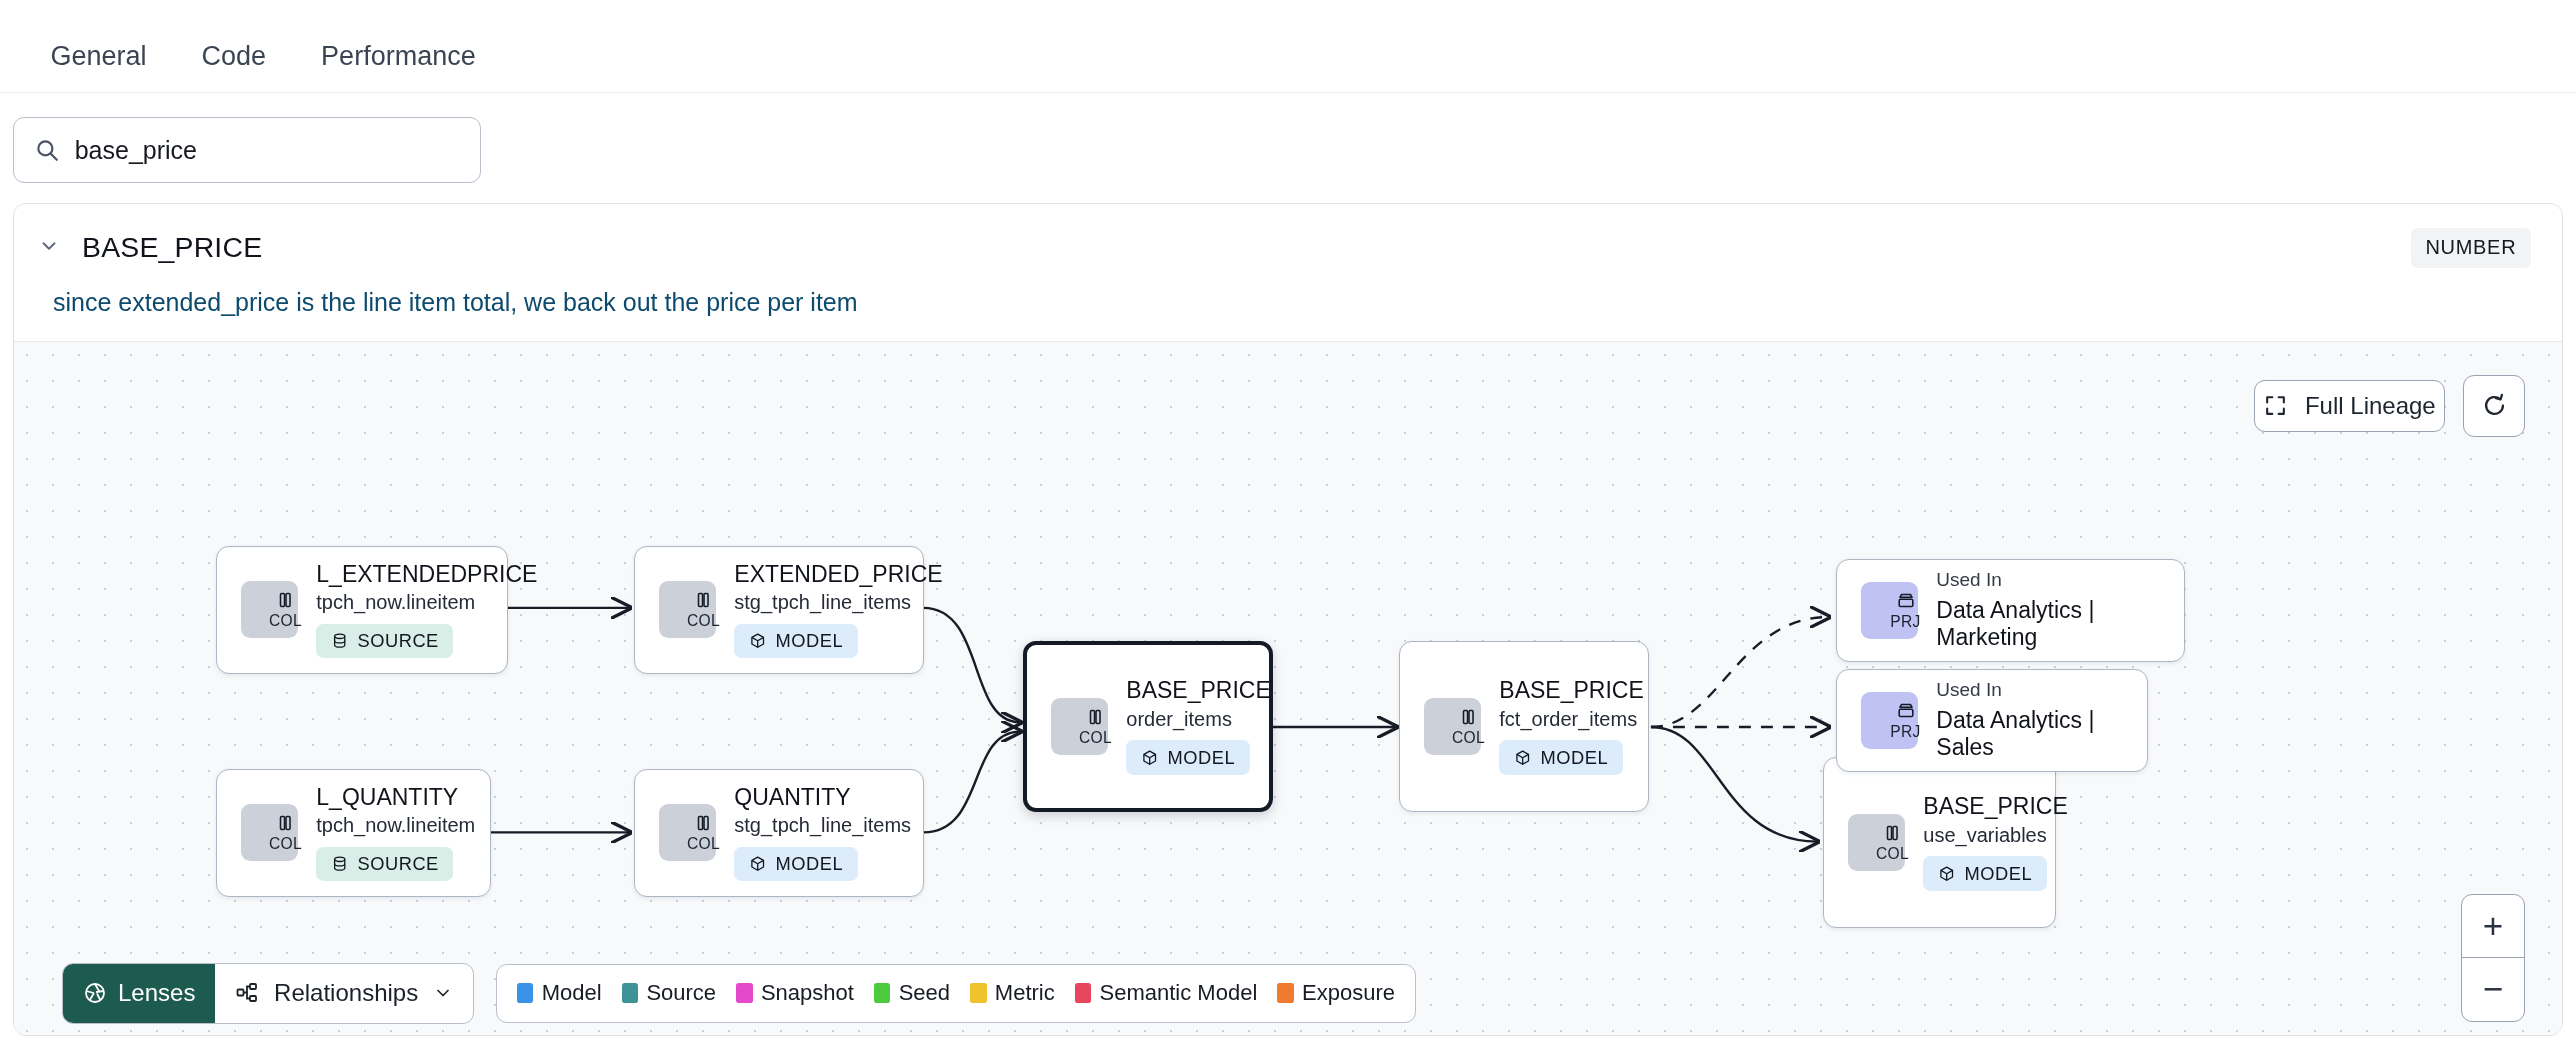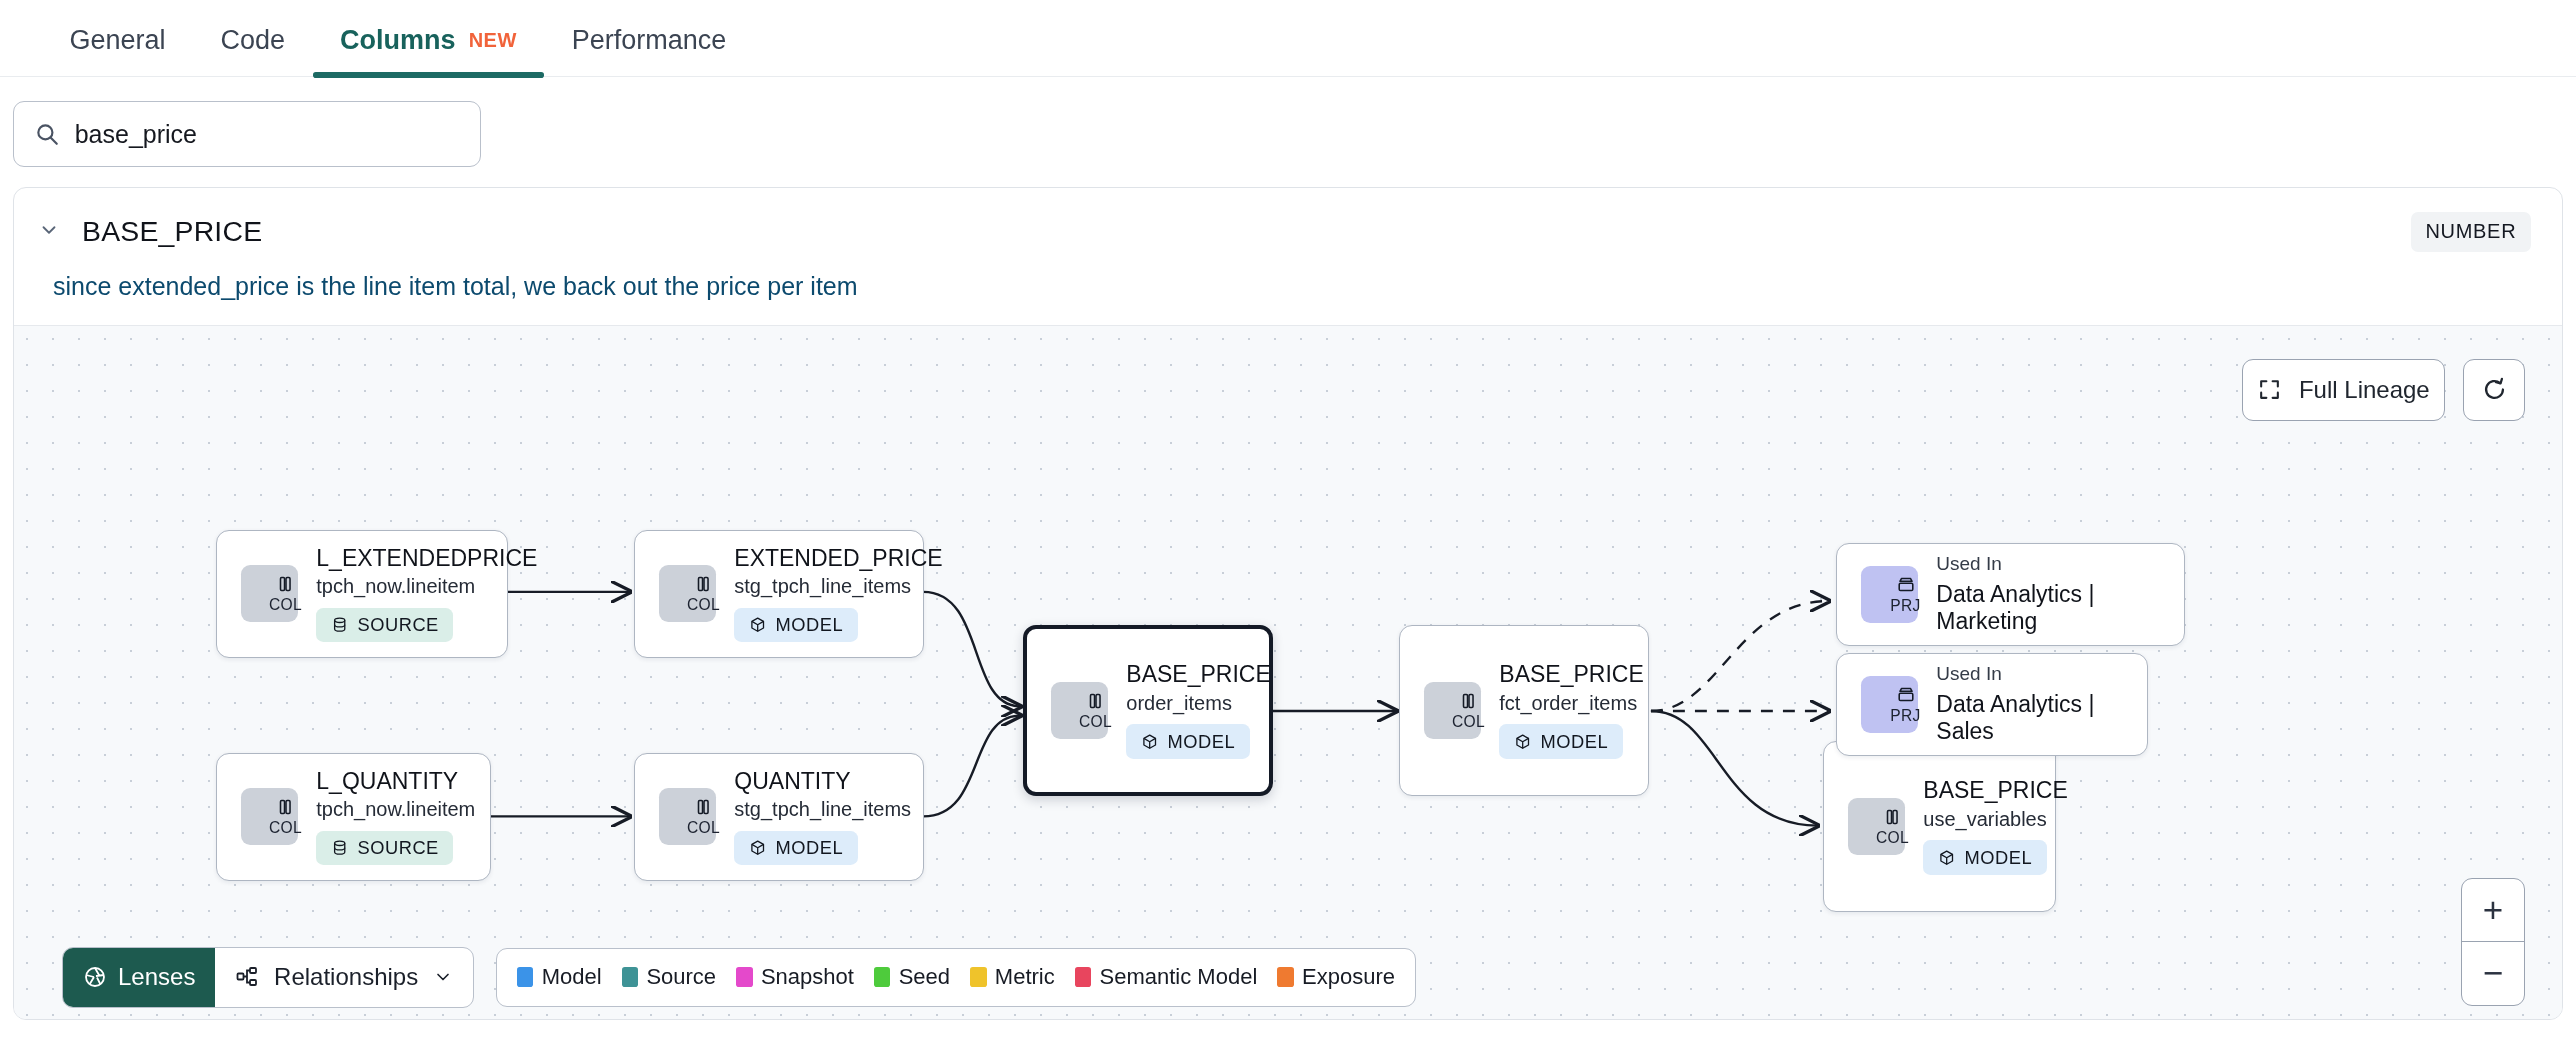--- a/index.html
+++ b/index.html
@@ -10,23 +10,24 @@
     background: #ffffff;
     font-family: "Liberation Sans", sans-serif;
     overflow: hidden;
   }
 
   
   .tabbar {
     height: 77px;
     display: flex;
     align-items: flex-end;
-    padding-left: 42px;
+    padding-left: 23px;
     border-bottom: 1.8px solid #e9ecef;
     background: #ffffff;
+    margin-top: 16px;
   }
   .tab {
     position: relative;
     display: flex;
     align-items: center;
     gap: 13px;
     padding: 0 27.5px 20px 27.5px;
     font-size: 27px;
     color: #3b4452;
     cursor: pointer;
@@ -196,23 +197,23 @@
 
   
   .ctl-tr {
     position: absolute; top: 33px; right: 37px;
     display: flex; gap: 18.3px; align-items: center;
   }
   .btn-outline {
     background: #fff;
     border: 1.8px solid #9aa3b1;
     border-radius: 11px;
-    height: 62px;
+    height: 52px;
     display: flex; align-items: center; gap: 16.5px;
-    padding: 0 14px;
+    padding: 0 8px;
     font-size: 24px;
     color: #20262f;
     cursor: pointer;
   }
   .btn-square {
     width: 62px; height: 62px;
     justify-content: center;
     padding: 0;
   }
 
@@ -271,24 +272,20 @@
 </style>
 </head>
 <body>
 
 <div class="tabbar">
   <div class="tab">
     <span>General</span>
   </div>
   <div class="tab">
     <span>Code</span>
-  </div>
-  <div class="tab active">
-    <span>Columns</span>
-    <span class="newbadge">NEW</span>
   </div>
   <div class="tab">
     <span>Performance</span>
   </div>
 </div>
 
 <div class="searchwrap">
   <div class="searchbox">
     <span class="ic">
       <svg width="26" height="26" viewBox="0 0 24 24" fill="none" stroke="#4a5363" stroke-width="2" stroke-linecap="round">

